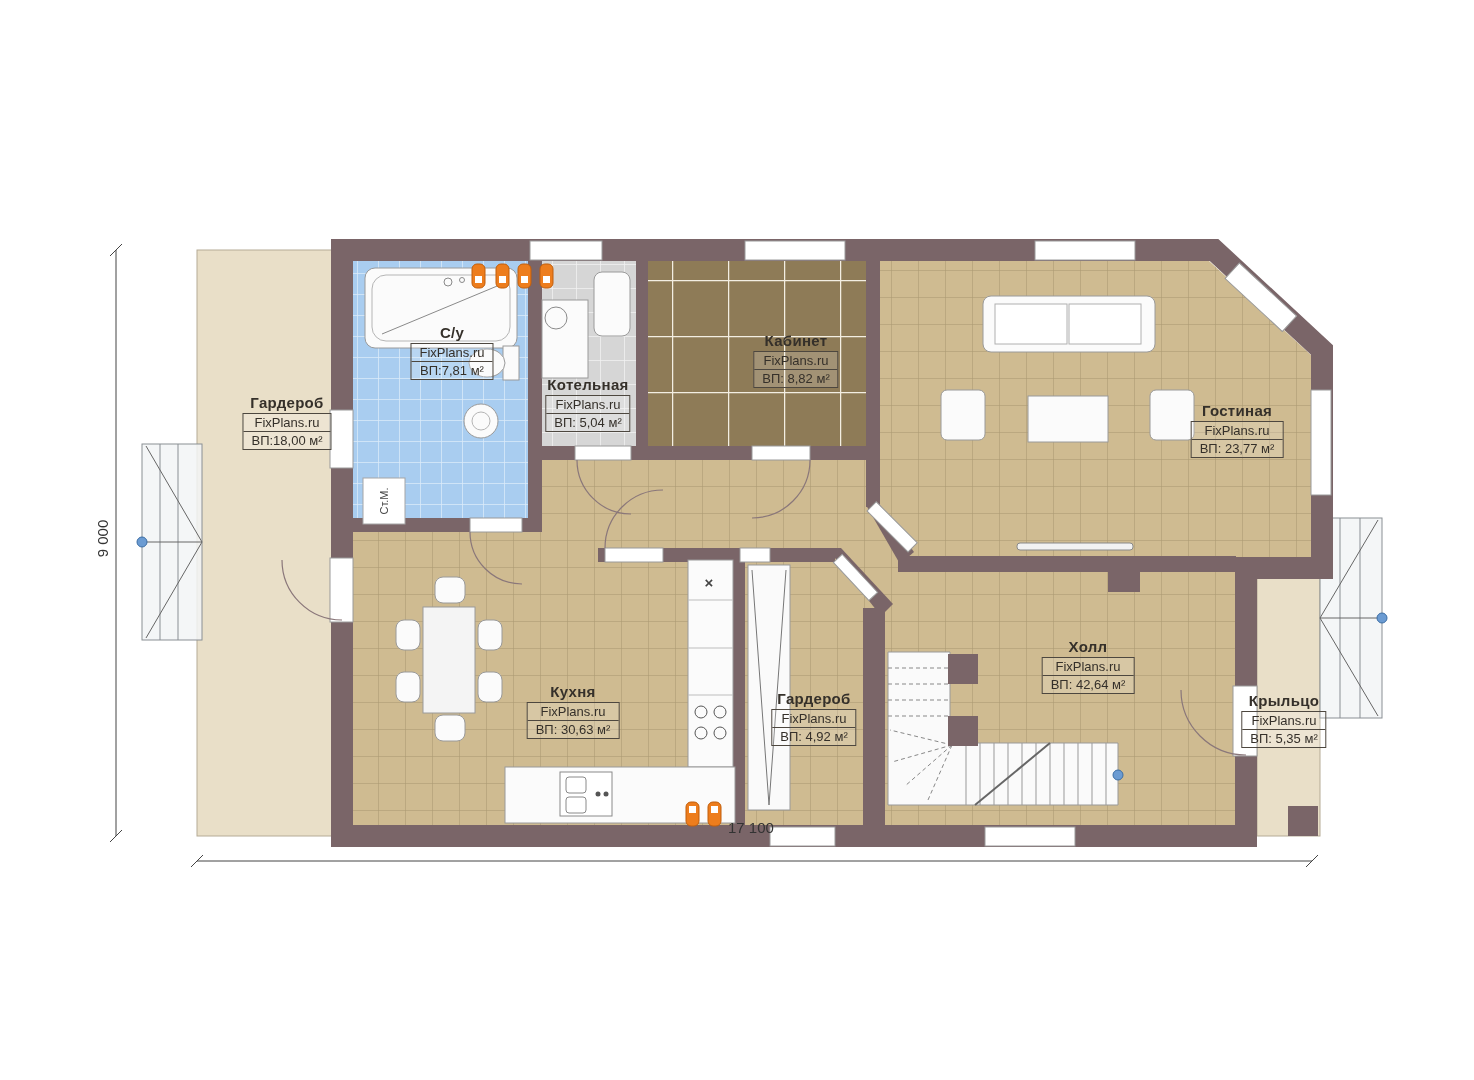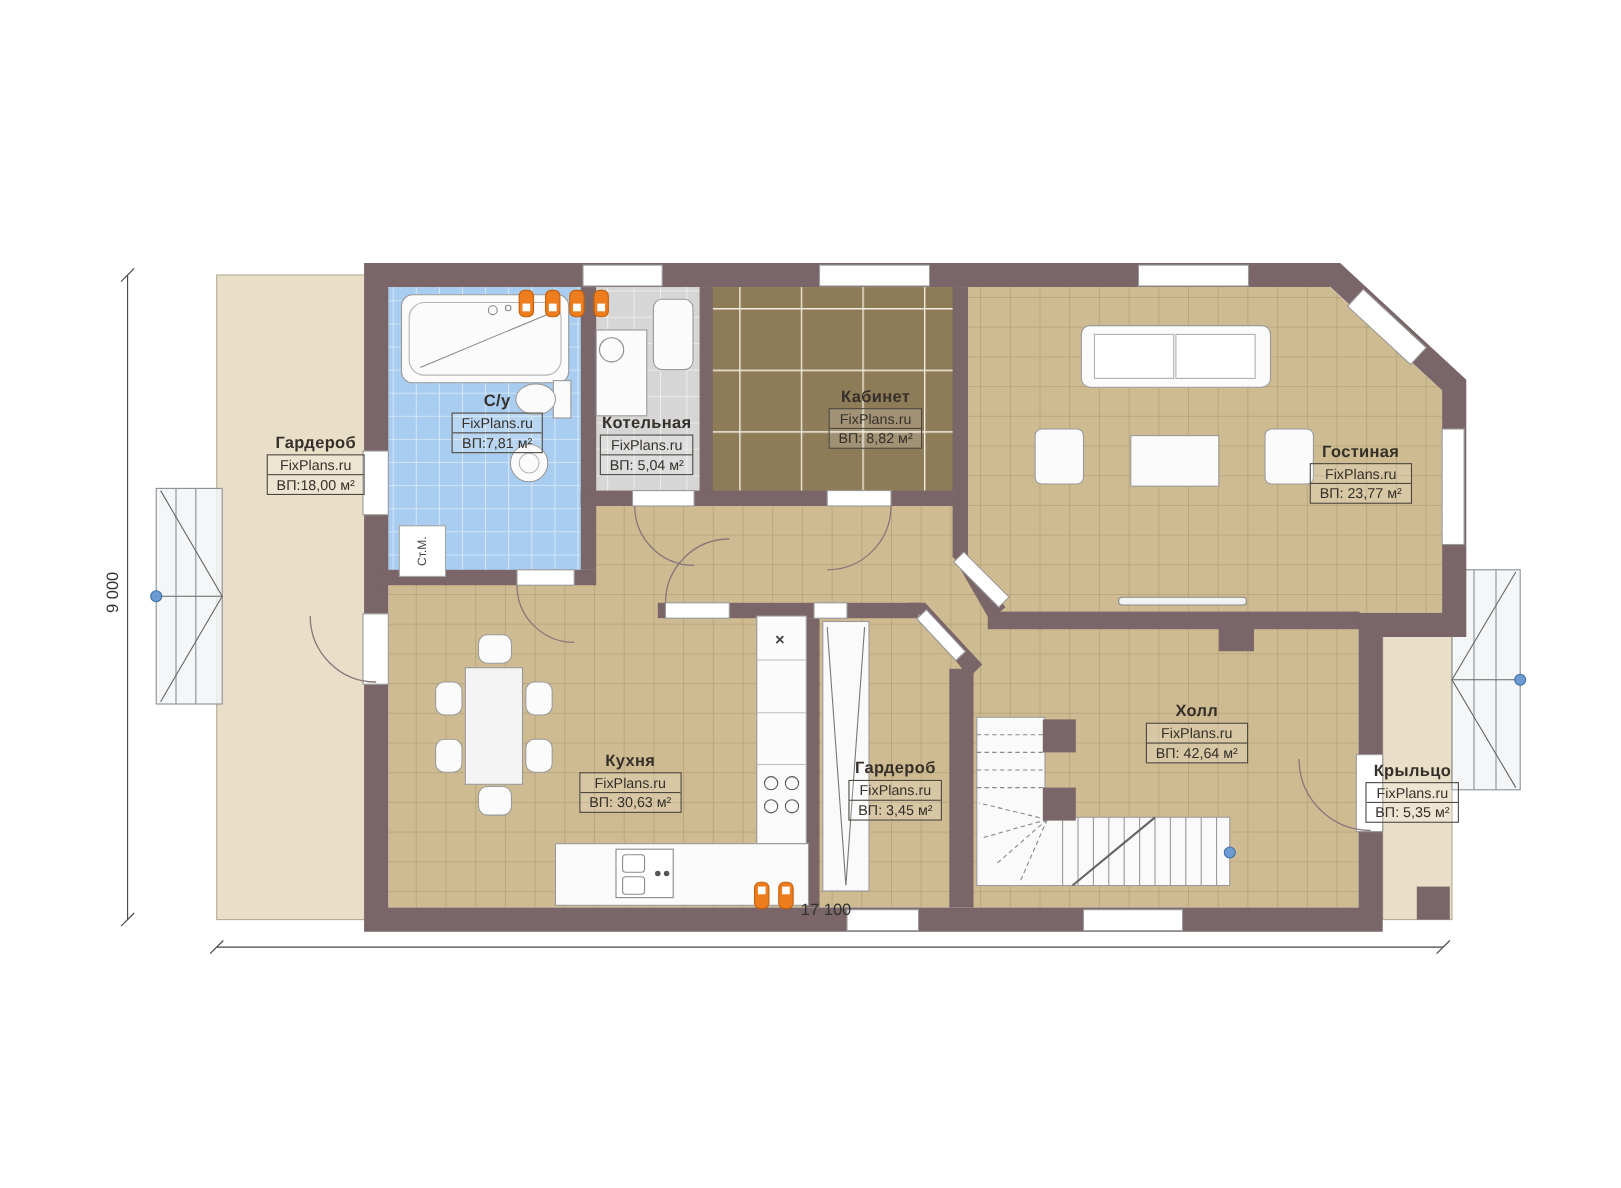--- a/index.html
+++ b/index.html
@@ -274,37 +274,37 @@
 </svg>
 
 <div class="room-label" style="left:287px;top:394px;">
   <div class="room-name">Гардероб</div>
   <div class="room-box">
     <div class="r1">FixPlans.ru</div>
     <div class="r2">ВП:18,00 м²</div>
   </div>
 </div>
 
-<div class="room-label" style="left:428px;top:356px;padding-left:48px;">
+<div class="room-label" style="left:428px;top:324px;padding-left:48px;">
   <div class="room-name">С/у</div>
   <div class="room-box">
     <div class="r1">FixPlans.ru</div>
     <div class="r2">ВП:7,81 м²</div>
   </div>
 </div>
 
 <div class="room-label" style="left:588px;top:328px;margin-top:48px;">
   <div class="room-name">Котельная</div>
   <div class="room-box">
     <div class="r1">FixPlans.ru</div>
     <div class="r2">ВП: 5,04 м²</div>
   </div>
 </div>
 
-<div class="room-label" style="left:796px;top:352px;">
+<div class="room-label" style="left:796px;top:332px;">
   <div class="room-name">Кабинет</div>
   <div class="room-box">
     <div class="r1">FixPlans.ru</div>
     <div class="r2">ВП: 8,82 м²</div>
   </div>
 </div>
 
 <div class="room-label" style="left:1237px;top:402px;">
   <div class="room-name">Гостиная</div>
   <div class="room-box">
@@ -318,21 +318,21 @@
   <div class="room-box">
     <div class="r1">FixPlans.ru</div>
     <div class="r2">ВП: 30,63 м²</div>
   </div>
 </div>
 
 <div class="room-label" style="left:814px;top:690px;">
   <div class="room-name">Гардероб</div>
   <div class="room-box">
     <div class="r1">FixPlans.ru</div>
-    <div class="r2">ВП: 3,45 м²</div>
+    <div class="r2">ВП: 4,92 м²</div>
   </div>
 </div>
 
 <div class="room-label" style="left:1088px;top:638px;">
   <div class="room-name">Холл</div>
   <div class="room-box">
     <div class="r1">FixPlans.ru</div>
     <div class="r2">ВП: 42,64 м²</div>
   </div>
 </div>

